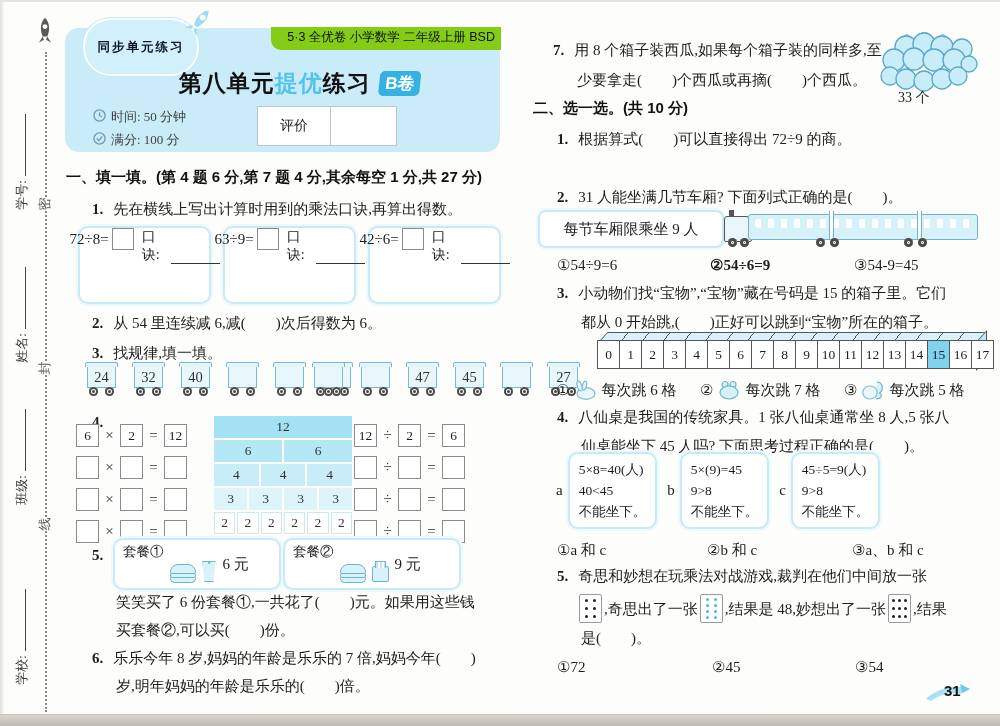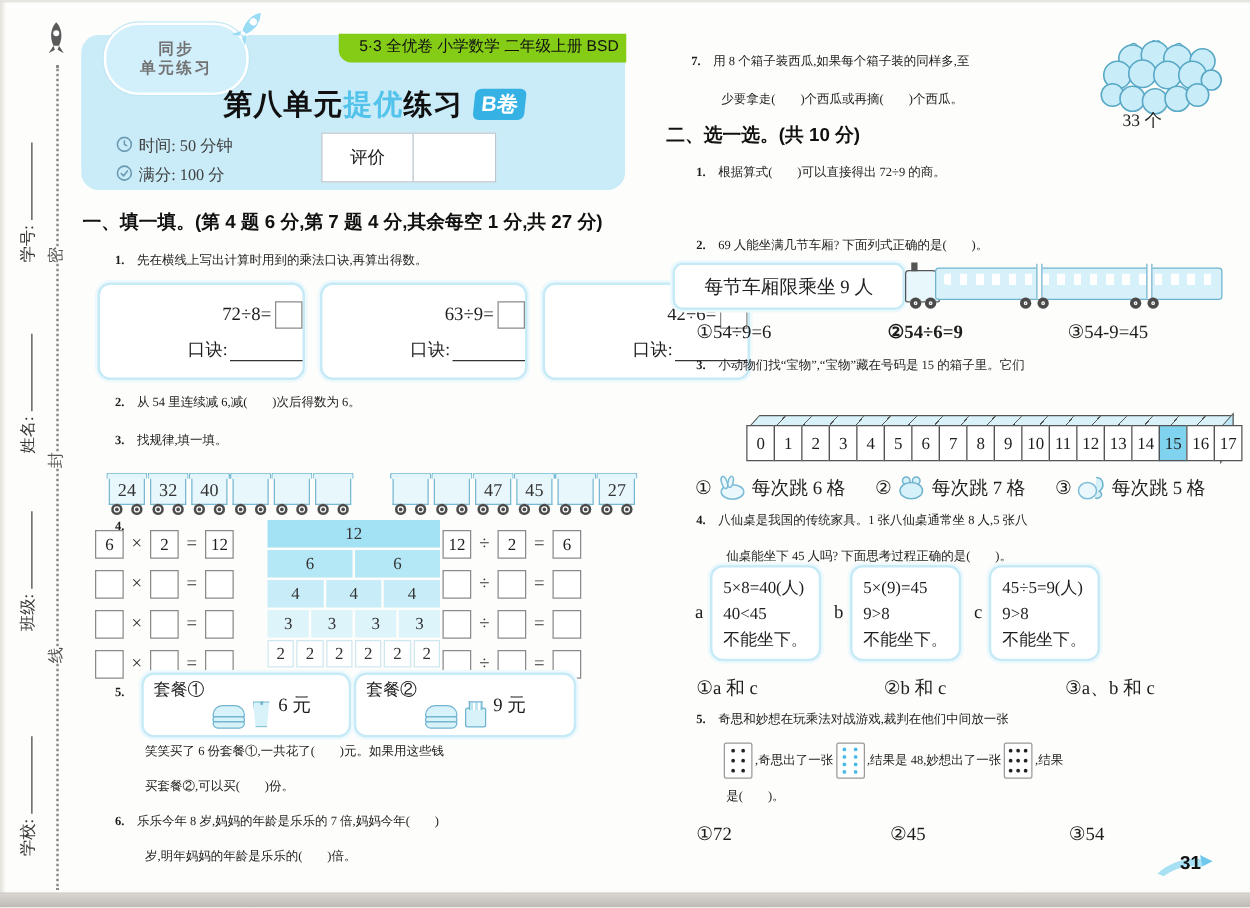--- a/index.html
+++ b/index.html
@@ -4,21 +4,21 @@
 <style>
   html,body{margin:0;padding:0;background:#efeeea;}
   .page{position:relative;width:1000px;height:726px;background:#fdfdfb;overflow:hidden;
         font-family:"Liberation Serif",serif;color:#1d1d1d;}
   .edge-bottom{position:absolute;left:0;right:0;bottom:0;height:11px;
         background:linear-gradient(#d9d6d1,#bdbab4);border-top:1px solid #c8c5c0;}
   .edge-left{position:absolute;left:0;top:0;bottom:0;width:5px;
         background:linear-gradient(90deg,#e3e1dc,rgba(255,255,255,0));}
   .edge-top{position:absolute;left:0;right:0;top:0;height:2px;background:#e7e5e0;}
   .abs{position:absolute;}
-  .qline{position:absolute;white-space:nowrap;font-size:10px;line-height:20px;}
+  .qline{position:absolute;white-space:nowrap;font-size:15px;line-height:20px;}
   .qn{font-weight:bold;margin-right:10px;}
   .s-head{font-family:"Liberation Sans",sans-serif;font-weight:bold;font-size:15px;color:#111;white-space:nowrap;}
   
   .seal-line{position:absolute;left:45px;top:52px;bottom:14px;border-left:2px dotted #8a8a8a;}
   .vlabel{position:absolute;width:150px;height:20px;transform:rotate(-90deg);transform-origin:center;
         font-size:13px;color:#333;white-space:nowrap;text-align:center;}
   .wline{display:inline-block;width:62px;border-bottom:1.5px solid #444;height:11px;margin-left:4px;}
   .seal-char{position:absolute;left:38px;font-size:13px;color:#555;transform:rotate(-90deg);background:#fdfdfb;padding:3px 0;}
   
   .hdr-panel{position:absolute;left:65px;top:28px;width:435px;height:124px;background:#c9ecf8;border-radius:14px;}
@@ -27,34 +27,34 @@
   .title-row{position:absolute;left:0;right:0;top:40px;text-align:center;padding-left:34px;white-space:nowrap;
         font-family:"Liberation Sans",sans-serif;font-weight:bold;font-size:23px;letter-spacing:1px;color:#101010;}
   .t-blue{color:#53c3ec;}
   .b-badge{display:inline-block;background:#35b1e4;color:#fff;border-radius:5px;padding:0 6px;height:25px;line-height:25px;
         font-size:17px;margin-left:8px;transform:skewX(-6deg) translateY(-2px);letter-spacing:0;}
   .meta{position:absolute;left:28px;font-size:13px;color:#404040;display:flex;align-items:center;gap:5px;white-space:nowrap;}
   .eval-box{position:absolute;left:192px;top:78px;width:138px;height:38px;background:#fff;border:1px solid #b9c6cc;display:flex;}
   .eval-cell{width:72px;border-right:1px solid #b9c6cc;display:flex;align-items:center;justify-content:center;font-size:14px;color:#222;}
   
   .cloud{position:absolute;left:18px;top:-10px;width:112px;height:54px;background:#d2f0fb;border:2px solid #fff;
-        border-radius:28px;box-shadow:0 0 0 1px #c2e7f4;display:flex;flex-direction:column;align-items:center;justify-content:center;
-        font-family:"Liberation Sans",sans-serif;font-weight:bold;color:#737373;font-size:12.5px;letter-spacing:2px;line-height:15px;}
+        border-radius:28px;box-shadow:0 0 0 1px #c2e7f4;display:flex;flex-direction:row;align-items:center;justify-content:center;
+        font-family:"Liberation Sans",sans-serif;font-weight:bold;color:#0f172a;font-size:12.5px;letter-spacing:2px;line-height:15px;}
   .cloud::before{content:"";position:absolute;left:-10px;top:-6px;width:34px;height:30px;background:#d2f0fb;border:2px solid #fff;border-radius:50%;z-index:-1;}
   .cloud-rocket{position:absolute;right:-16px;top:-16px;transform:rotate(40deg);}
   
   .fancy{background:#fff;border:2px solid #c7eaf7;border-radius:10px;box-shadow:0 0 0 2px #eef9fd;}
   .q1-cards{position:absolute;left:78px;top:226px;display:flex;gap:12px;}
-  .q1-card{width:129px;height:74px;display:flex;flex-direction:column;align-items:flex-end;justify-content:center;gap:8px;padding-left:33px;}
+  .q1-card{width:129px;height:74px;display:flex;align-items:flex-start;justify-content:center;gap:8px;}
   .q1-expr{display:flex;align-items:center;gap:3px;font-size:15px;}
   .sq{display:inline-flex;width:20px;height:20px;border:1.2px solid #8a8a8a;background:#fff;align-items:center;justify-content:center;font-size:13.5px;}
   .q1-koujue{font-size:14px;display:flex;align-items:flex-end;}
   .wline-k{display:inline-block;width:58px;border-bottom:1px solid #333;height:12px;margin-left:2px;}
   
-  .tgroup{position:absolute;top:362px;display:flex;gap:0;margin-top:16px;}
+  .tgroup{position:absolute;top:362px;display:flex;gap:14px;}
   .tcar{width:33px;position:relative;}
   .tcar-lip{height:4px;background:#e2f5fb;border:1.5px solid #79b9d3;border-bottom:none;border-radius:2px 2px 0 0;}
   .tcar-body{height:20px;margin:0 2px;background:#e8f7fc;border:1.5px solid #79b9d3;border-top:none;
         display:flex;align-items:center;justify-content:center;font-size:14.5px;color:#333;}
   .tcar-wheels{display:flex;justify-content:center;gap:7px;margin-top:-1px;}
   .tcar-wheels i{width:9px;height:9px;border-radius:50%;background:#4a4a4a;box-shadow:inset 0 0 0 2px #4a4a4a,inset 0 0 0 3px #fff;}
   
   .eq-block{position:absolute;display:flex;flex-direction:column;gap:9px;}
   .eq-row{display:flex;align-items:center;gap:4px;font-size:15px;}
   .eq-sq{width:21px;height:21px;}
@@ -459,21 +459,21 @@
           <path d="M64 4 q4 -3 6 1"></path>
       </g>
     </svg>
   </div>
   <div class="qline" style="left:898px;top:88px;font-size:14px">33 个</div>
 
   <div class="abs s-head" style="left:533px;top:99px">二、选一选。(共 10 分)</div>
 
   <div class="qline" style="left:557px;top:129px"><span class="qn">1.</span><span>根据算式(　　)可以直接得出 72÷9 的商。</span></div>
 
-  <div class="qline" style="left:557px;top:187px"><span class="qn">2.</span><span>69 人能坐满几节车厢? 下面列式正确的是(　　)。</span></div>
+  <div class="qline" style="left:557px;top:187px"><span class="qn">2.</span><span>31 人能坐满几节车厢? 下面列式正确的是(　　)。</span></div>
   <div class="fancy sign">每节车厢限乘坐 9 人</div>
   <div class="train2">
     <div class="loco"></div>
     <div class="tr-body">
       <div class="tr-sep" style="left:80px"></div>
       <div class="tr-sep" style="left:168px"></div>
     </div>
     <div class="tr-wheel" style="left:4px"></div>
       <div class="tr-wheel" style="left:16px"></div>
     <div class="tr-wheel" style="left:92px"></div>
@@ -481,20 +481,21 @@
     <div class="tr-wheel" style="left:180px"></div>
       <div class="tr-wheel" style="left:194px"></div>
   </div>
   <div class="opt-row" style="left:557px;top:256px">
       <span class="opt" style="width: 153px;">①54÷9=6</span>
       <span class="opt" style="width: 144px; font-weight: bold;">②54÷6=9</span>
       <span class="opt">③54-9=45</span>
     </div>
 
   <div class="qline" style="left:557px;top:283px"><span class="qn">3.</span><span>小动物们找“宝物”,“宝物”藏在号码是 15 的箱子里。它们</span></div>
+  <div class="qline" style="left:581px;top:312px">都从 0 开始跳,(　　)正好可以跳到“宝物”所在的箱子。</div>
   <div class="strip-top"></div>
   <div class="strip-side"></div>
   <div class="strip">
       <div class="strip-cell">0</div>
       <div class="strip-cell">1</div>
       <div class="strip-cell">2</div>
       <div class="strip-cell">3</div>
       <div class="strip-cell">4</div>
       <div class="strip-cell">5</div>
       <div class="strip-cell">6</div>

